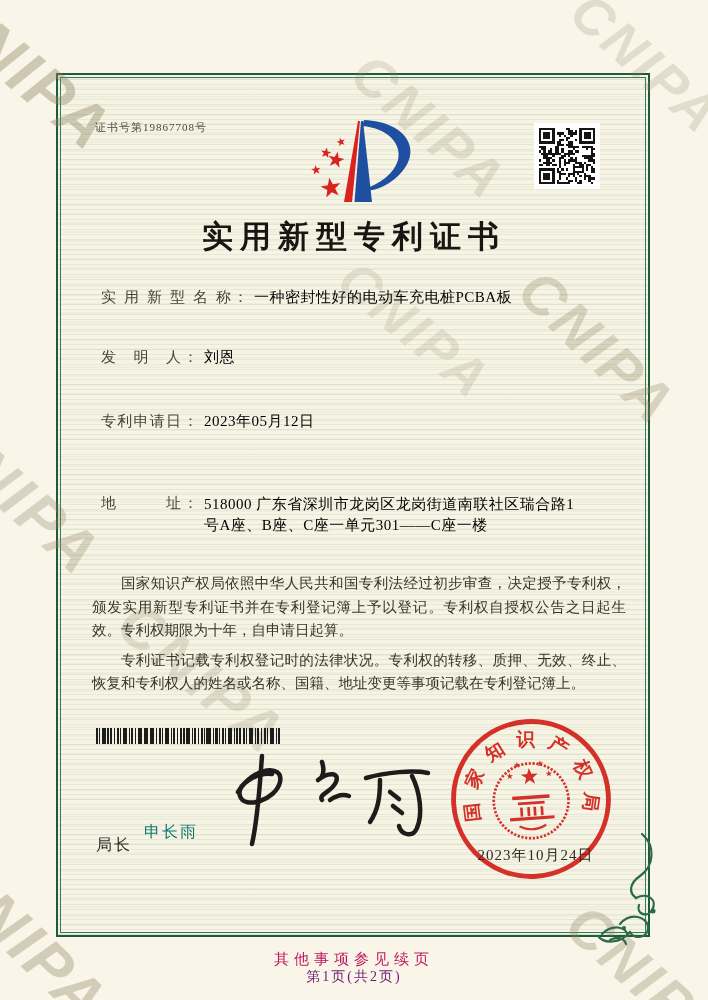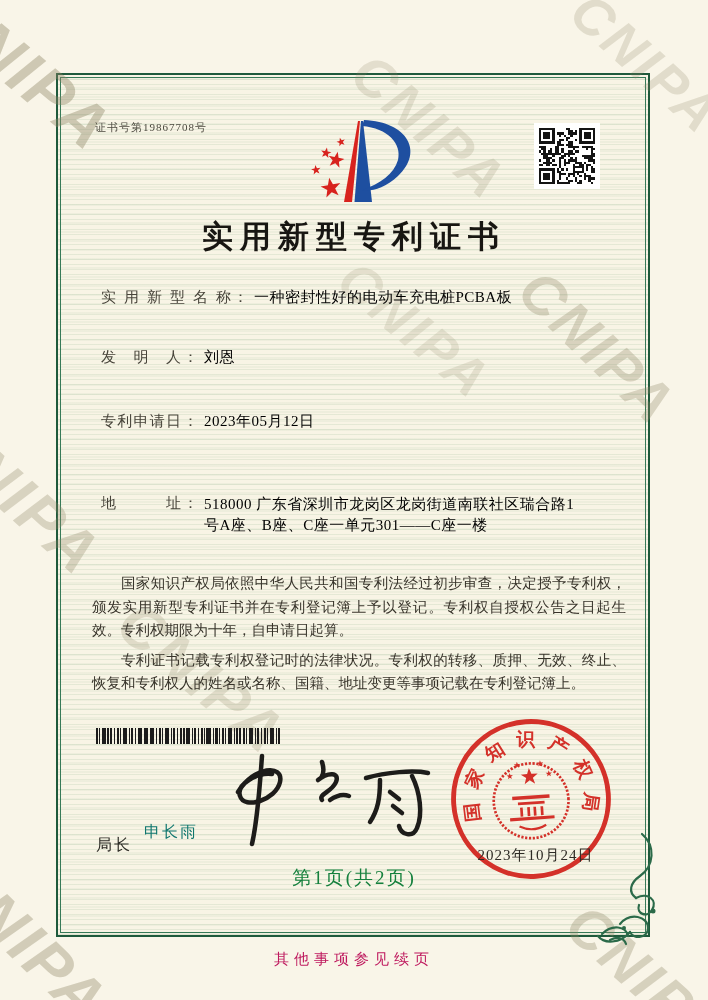--- a/index.html
+++ b/index.html
@@ -72,21 +72,21 @@
   }
   .officer-title{position:absolute;left:96px;top:791px;z-index:2;font-size:16px;letter-spacing:2px;color:#2b2a24;margin-top:44px;}
   .officer-name{position:absolute;left:96px;top:822px;z-index:2;font-size:16px;letter-spacing:2px;color:#0f766e;margin-left:48px;}
   .signature{position:absolute;left:210px;top:748px;z-index:2;}
   .seal{position:absolute;left:450px;top:718px;width:162px;height:162px;z-index:3;opacity:.93;transform:rotate(-4deg);}
   .seal-date{
     position:absolute;left:458px;top:846px;width:155px;z-index:4;text-align:center;
     font-size:15px;letter-spacing:1px;color:#2e2b25;
   }
   .flourish{position:absolute;left:590px;top:832px;z-index:5;}
-  .page-indicator{position:absolute;left:0;right:0;top:865px;z-index:2;text-align:center;font-size:19px;letter-spacing:2px;color:#15803d;}
+  .page-indicator{position:absolute;left:0;right:0;top:968px;z-index:2;text-align:center;font-size:14px;letter-spacing:2px;color:#701a75;}
   .continuation{position:absolute;left:0;right:0;top:950px;z-index:2;text-align:center;font-size:15px;letter-spacing:5px;color:#be185d;}
 </style>
 </head>
 <body>
 
 <div class="page">
 
   <span class="wm wm1">CNIPA</span>
   <span class="wm wm9">CNIPA</span>
   <span class="wm wm2">CNIPA</span>

